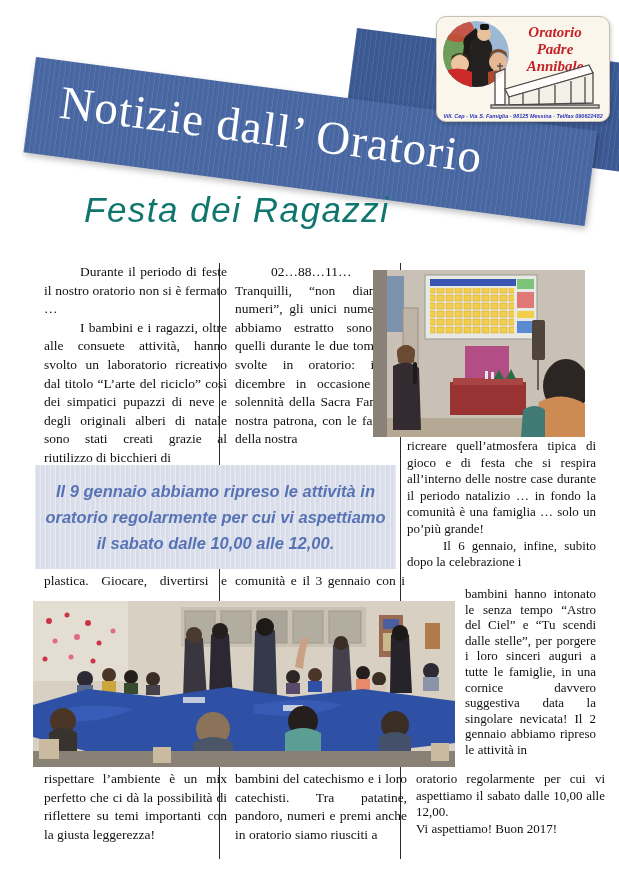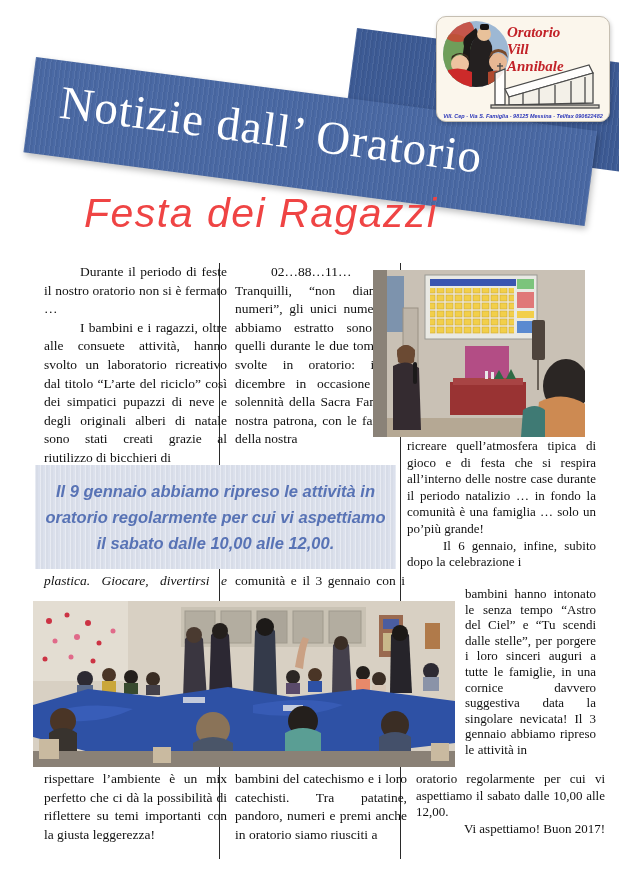--- a/index.html
+++ b/index.html
@@ -12,54 +12,54 @@
   .banner-shadow{left:357px;top:28px;width:300px;height:108px;background-color:#3d5b95;z-index:1;}
   .banner{left:36px;top:57px;width:566px;height:96px;background-color:#4a69a4;z-index:2;
           box-shadow:2px 3px 6px rgba(0,0,0,.25);}
   .banner-title{padding:14px 0 0 30px;font-size:47px;letter-spacing:1px;color:#ffffff;
                 font-family:"Liberation Serif",serif;white-space:nowrap;}
 
   
   .logo{position:absolute;left:436px;top:16px;width:172px;height:104px;background:#fbf6ec;
         border:1px solid #c6bfb2;border-radius:10px;z-index:5;box-shadow:1px 2px 4px rgba(0,0,0,.2);}
   .logo-circle{position:absolute;left:5px;top:3px;width:68px;height:68px;}
-  .logo-text{position:absolute;right:6px;top:7px;width:96px;text-align:left;
+  .logo-text{position:absolute;right:6px;top:7px;width:96px;text-align:center;
              font-family:"Liberation Serif",serif;font-style:italic;font-weight:bold;
              font-size:15px;line-height:17px;color:#c22228;}
   .church{position:absolute;left:52px;top:42px;width:114px;height:52px;}
   .logo-address{position:absolute;left:3px;right:3px;bottom:2px;text-align:center;
                 font-family:"Liberation Sans",sans-serif;font-style:italic;font-weight:bold;
                 font-size:5.5px;color:#2a35b8;white-space:nowrap;overflow:hidden;}
 
   
   .headline{position:absolute;left:84px;top:190px;font-family:"Liberation Sans",sans-serif;
-            font-style:italic;font-size:41px;letter-spacing:1.5px;color:#ef4444;z-index:2;}
+            font-style:italic;font-size:35px;letter-spacing:1.5px;color:#0f766e;z-index:2;}
 
   
   .vline{position:absolute;top:263px;height:596px;width:1px;background:#2a2a2a;z-index:1;}
   .vline1{left:219px;}
   .vline2{left:400px;}
 
   
   .txt{position:absolute;z-index:2;font-size:13.5px;line-height:18.6px;color:#101010;
        text-align:justify;margin-left:9px;}
   .txt p{margin:0;}
   .indent{text-indent:36px;}
   .col1-top{left:35px;top:263px;width:183px;}
   .col2-top{left:226px;top:263px;width:172px;}
-  .col1-mid{left:35px;top:572px;width:183px;font-style:italic;}
+  .col1-mid{left:35px;top:572px;width:183px;}
   .col2-mid{left:226px;top:572px;width:170px;}
   .jall{text-align-last:justify;}
   .col1-bottom{left:35px;top:770px;width:183px;}
   .col2-bottom{left:226px;top:770px;width:172px;}
   .col3{font-size:13px;line-height:16.6px;}
   .col3-a{left:398px;top:438px;width:189px;}
   .col3-b{left:456px;top:586px;width:131px;line-height:15.6px;}
   .col3-c{left:407px;top:771px;width:189px;}
-  .closing{margin-top:2px;text-align:right;}
+  .closing{margin-top:2px;text-align:left;}
 
   
   .highlight-box{position:absolute;left:35px;top:465px;width:361px;height:104px;z-index:3;
       background-color:#dbe0ec;
       background-image:repeating-linear-gradient(90deg,rgba(255,255,255,.35) 0 1px,rgba(0,0,0,.02) 1px 3px,rgba(255,255,255,0) 3px 5px);
       display:flex;align-items:center;justify-content:center;}
   .highlight-text{font-family:"Liberation Sans",sans-serif;font-style:italic;font-weight:bold;
       font-size:16.5px;line-height:26px;color:#5873b5;text-align:center;padding:0 5px;}
 
   
@@ -95,21 +95,21 @@
         <circle cx="18" cy="44" r="9" fill="#eec3a0"></circle>
         <path d="M9 40 Q18 28 27 40 L26 36 Q18 30 10 36 Z" fill="#3a2a1e"></path>
         <path d="M6 50 Q18 46 30 52 L30 68 L6 68 Z" fill="#cc2a2a"></path>
         <circle cx="56" cy="42" r="9" fill="#e8b894"></circle>
         <path d="M47 38 Q56 26 66 38 L64 32 Q56 26 49 32 Z" fill="#7a4a2a"></path>
         <path d="M46 52 Q56 48 68 54 L68 68 L46 68 Z" fill="#b0482f"></path>
       </g>
     </svg>
     <div class="logo-text">
       <div>Oratorio</div>
-      <div>Vill</div>
+      <div>Padre</div>
       <div>Annibale</div>
     </div>
     <svg class="church" viewBox="0 0 114 52">
       <g fill="#ffffff" stroke="#4a4a4a" stroke-width="1.3" fill-opacity=".9">
         <path d="M6 46 L6 14 L16 10 L16 46 Z"></path>
         <path d="M16 30 L100 6 L104 14 L20 38 Z"></path>
         <path d="M20 38 L104 14 L104 44 L20 46 Z" fill="#f2efe8"></path>
         <line x1="34" y1="34" x2="34" y2="45"></line>
         <line x1="50" y1="30" x2="50" y2="45"></line>
         <line x1="66" y1="26" x2="66" y2="45"></line>
@@ -188,21 +188,21 @@
     <div class="highlight-text">Il 9 gennaio abbiamo ripreso le attività in oratorio regolarmente per cui vi aspettiamo il sabato dalle 10,00 alle 12,00.</div>
   </div>
 
   <div class="txt col1-mid jall">plastica. Giocare, divertirsi e</div>
   <div class="txt col2-mid jall">comunità e il 3 gennaio con i</div>
 
   <div class="txt col3 col3-a">
     <p>ricreare quell’atmosfera tipica di gioco e di festa che si respira all’interno delle nostre case durante il periodo natalizio … in fondo la comunità è una famiglia … solo un po’più grande!</p>
     <p class="indent">Il 6 gennaio, infine, subito dopo la celebrazione i</p>
   </div>
-  <div class="txt col3 col3-b">bambini hanno intonato le senza tempo “Astro del Ciel” e “Tu scendi dalle stelle”, per porgere i loro sinceri auguri a tutte le famiglie, in una cornice davvero suggestiva data la singolare nevicata! Il 3 gennaio abbiamo ripreso le attività in</div>
+  <div class="txt col3 col3-b">bambini hanno intonato le senza tempo “Astro del Ciel” e “Tu scendi dalle stelle”, per porgere i loro sinceri auguri a tutte le famiglie, in una cornice davvero suggestiva data la singolare nevicata! Il 2 gennaio abbiamo ripreso le attività in</div>
   <div class="txt col3 col3-c">
     <p>oratorio regolarmente per cui vi aspettiamo il sabato dalle 10,00 alle 12,00.</p>
     <p class="closing">Vi aspettiamo! Buon 2017!</p>
   </div>
 
   <svg class="photo photo2" viewBox="0 0 422 166">
     <rect width="422" height="166" fill="#d8d0c3"></rect>
     <rect x="0" y="0" width="95" height="80" fill="#e3ddd2"></rect>
 
     <g>

